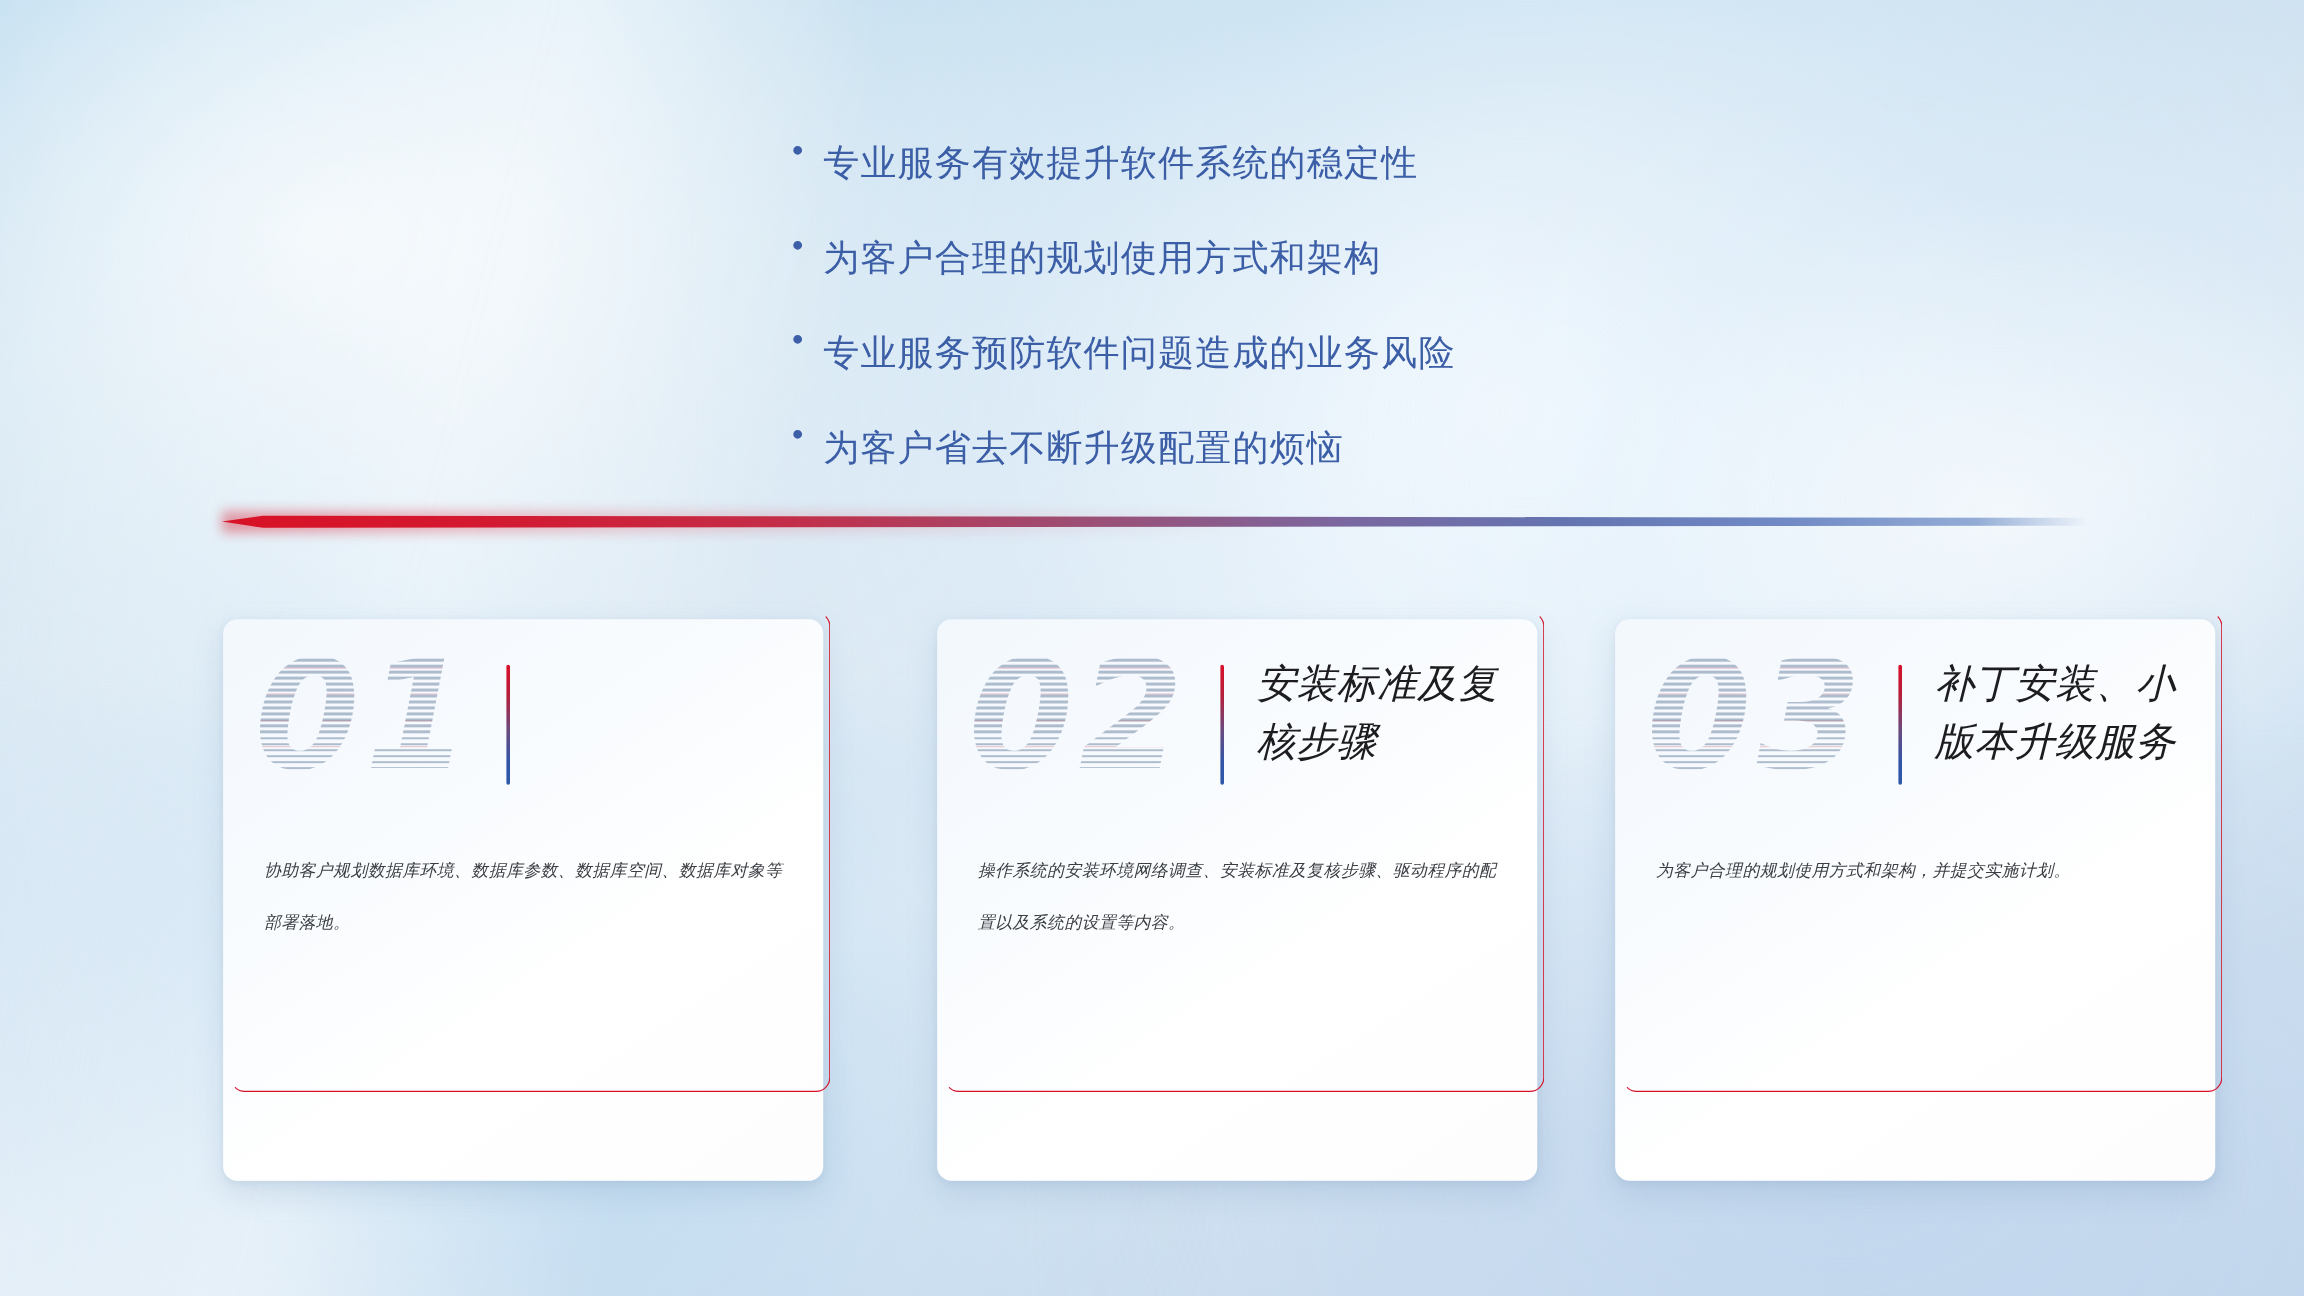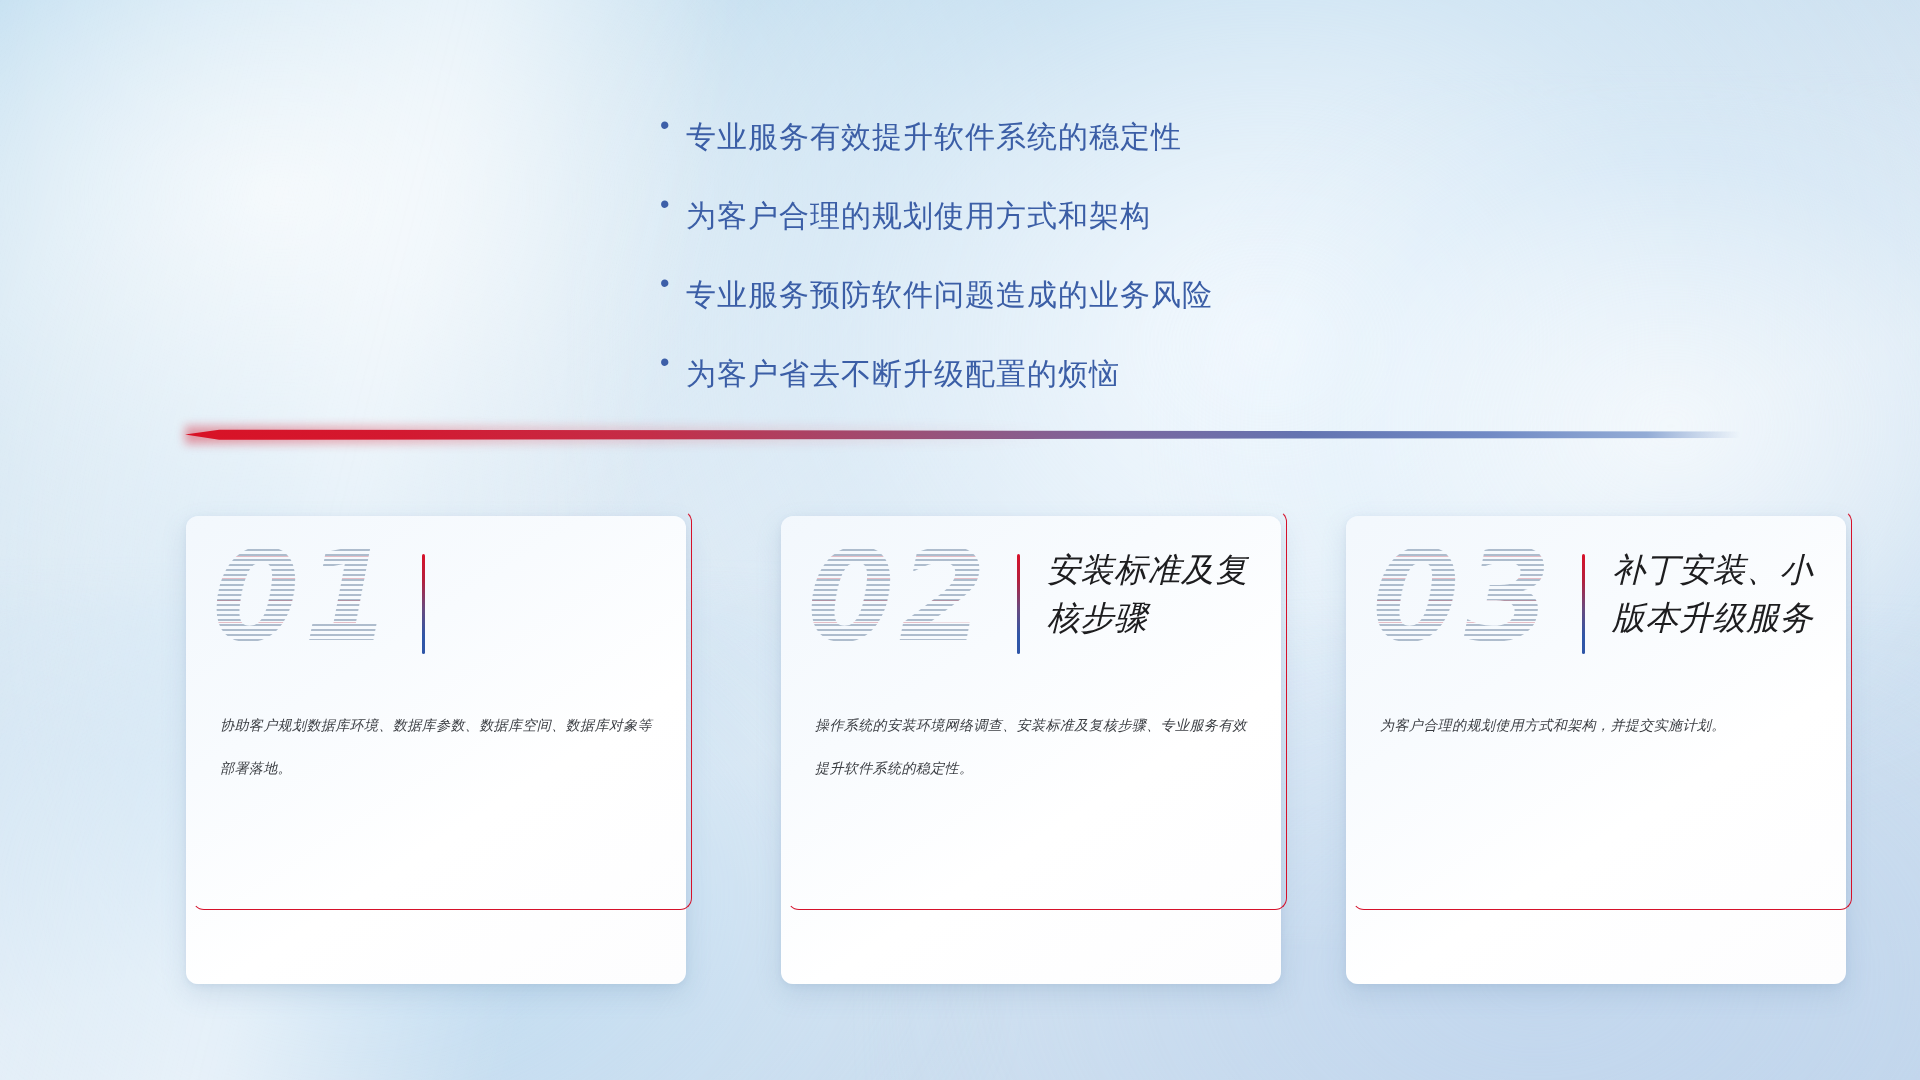--- a/index.html
+++ b/index.html
@@ -233,21 +233,21 @@
 
   <div class="card c2">
     <div class="card-accent"></div>
     <div class="card-inner">
       <div class="card-head">
         <div class="ghost-num">02</div>
         <div class="ghost-num-tint">02</div>
         <div class="title-bar"></div>
         <div class="card-title">安装标准及复核步骤</div>
       </div>
-      <div class="card-body">操作系统的安装环境网络调查、安装标准及复核步骤、专业服务有效提升软件系统的稳定性。</div>
+      <div class="card-body">操作系统的安装环境网络调查、安装标准及复核步骤、驱动程序的配置以及系统的设置等内容。</div>
     </div>
   </div>
 
   <div class="card c3">
     <div class="card-accent"></div>
     <div class="card-inner">
       <div class="card-head">
         <div class="ghost-num">03</div>
         <div class="ghost-num-tint">03</div>
         <div class="title-bar"></div>

